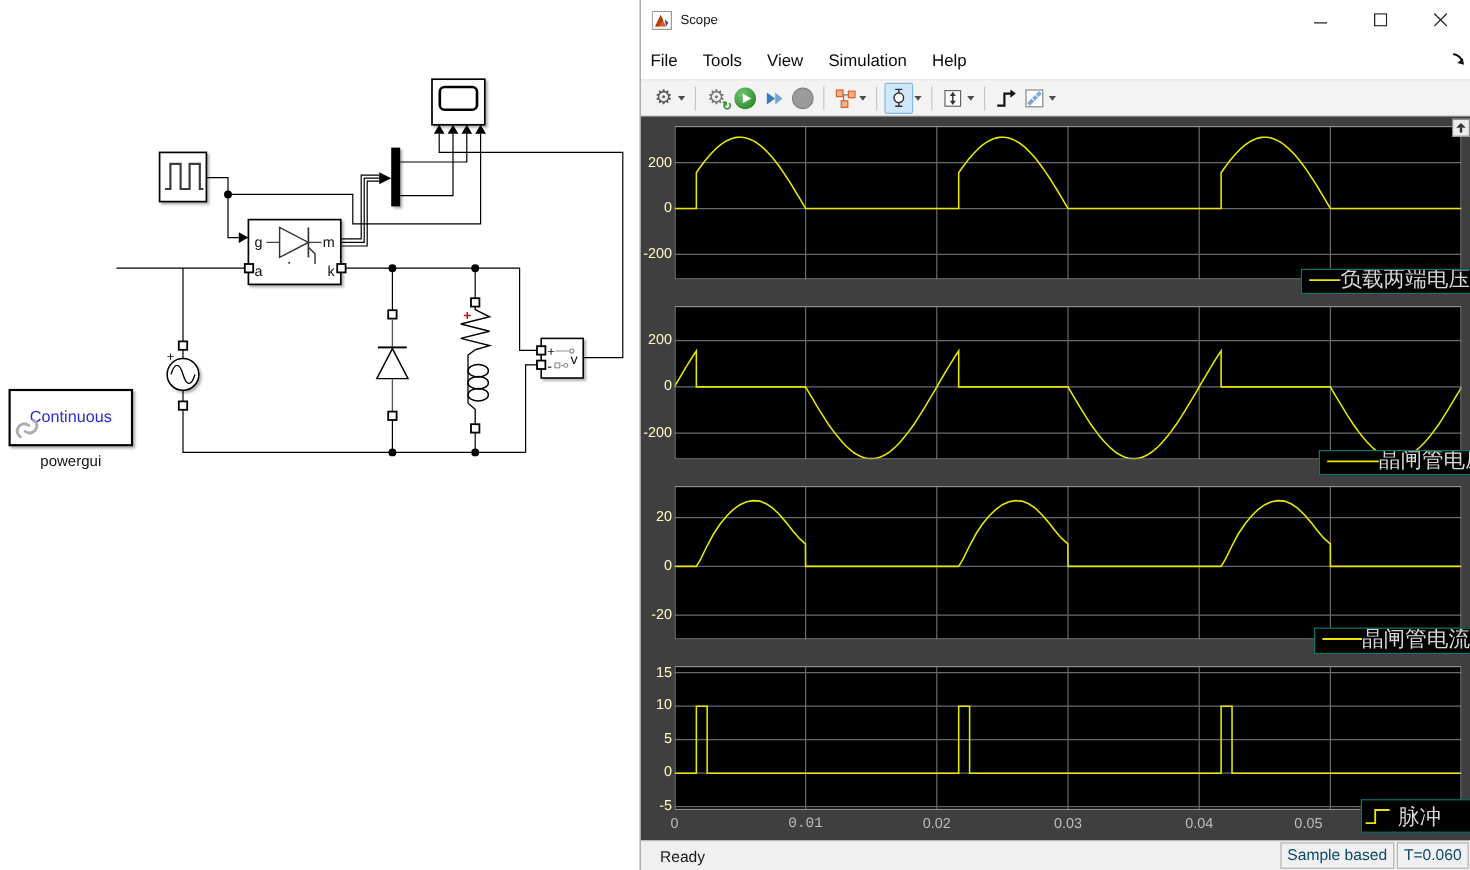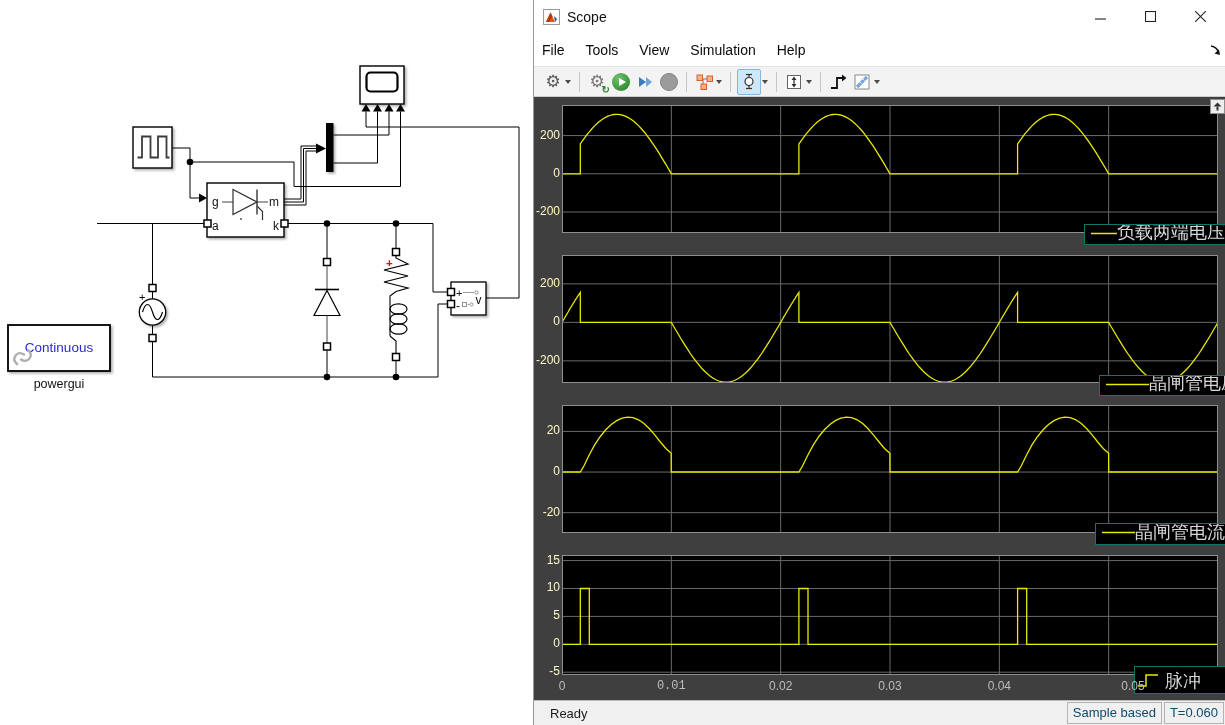--- a/index.html
+++ b/index.html
@@ -6,21 +6,21 @@
   body{width:1225px;height:725px;position:relative;background:#fff;
        font-family:"Liberation Sans",sans-serif;overflow:hidden}
 
   
   #model-panel{position:absolute;left:0;top:0;width:533px;height:725px;background:#fff}
 
   
   #scope-window{position:absolute;left:533px;top:0;width:692px;height:725px;
     background:#fff;border-left:1px solid #979797;box-sizing:border-box;overflow:hidden}
   .titlebar{position:relative;height:33px;background:#fff;display:flex;align-items:center;padding-left:9px}
-  .titlebar .title{font-size:14px;color:#111;margin-left:7px}
+  .titlebar .title{font-size:11px;color:#111;margin-left:7px}
   .winbtns{position:absolute;right:0;top:0;height:33px;display:flex}
   .winbtn{width:50px;height:100%;display:flex;align-items:center;justify-content:center}
 
   .menubar{height:33px;display:flex;align-items:center;padding-left:8px;background:#fff;position:relative}
   .menu-item{font-size:14px;color:#0a0a0a;margin-right:21px}
   .dock-arrow{position:absolute;right:4px;top:9px}
 
   .toolbar{height:31px;background:#f3f3f3;border-top:1px solid #e4e4e4;border-bottom:1px solid #cccccc;
     display:flex;align-items:center;padding-left:7px;box-sizing:border-box}
   .tbtn{height:24px;min-width:22px;display:flex;align-items:center;justify-content:center;margin:0 1px;position:relative}
@@ -407,21 +407,21 @@
       <span class="ytick" style="top: 455.581px;">15</span>
       <span class="ytick" style="top: 483.488px;">10</span>
       <span class="ytick" style="top: 511.395px;">5</span>
       <span class="ytick" style="top: 539.302px;">0</span>
       <span class="ytick" style="top: 567.209px;">-5</span>
       <span class="xtick" style="left: 6px; top: 582px;">0</span>
       <span class="xtick" style="left: 115.333px; top: 582px; font-family: Liberation Mono, monospace;">0.01</span>
       <span class="xtick" style="left: 224.667px; top: 582px;">0.02</span>
       <span class="xtick" style="left: 334px; top: 582px;">0.03</span>
       <span class="xtick" style="left: 443.333px; top: 582px;">0.04</span>
-      <span class="xtick" style="left: 577px; top: 582px;">0.05</span>
+      <span class="xtick" style="left: 524px; top: 582px; text-align: right;">0.05</span>
     </div>
 
   <div class="statusbar">
     <span class="ready">Ready</span>
     <div class="cell">Sample based</div>
     <div class="cell">T=0.060</div>
   </div>
 </div>
 
 </body></html>

